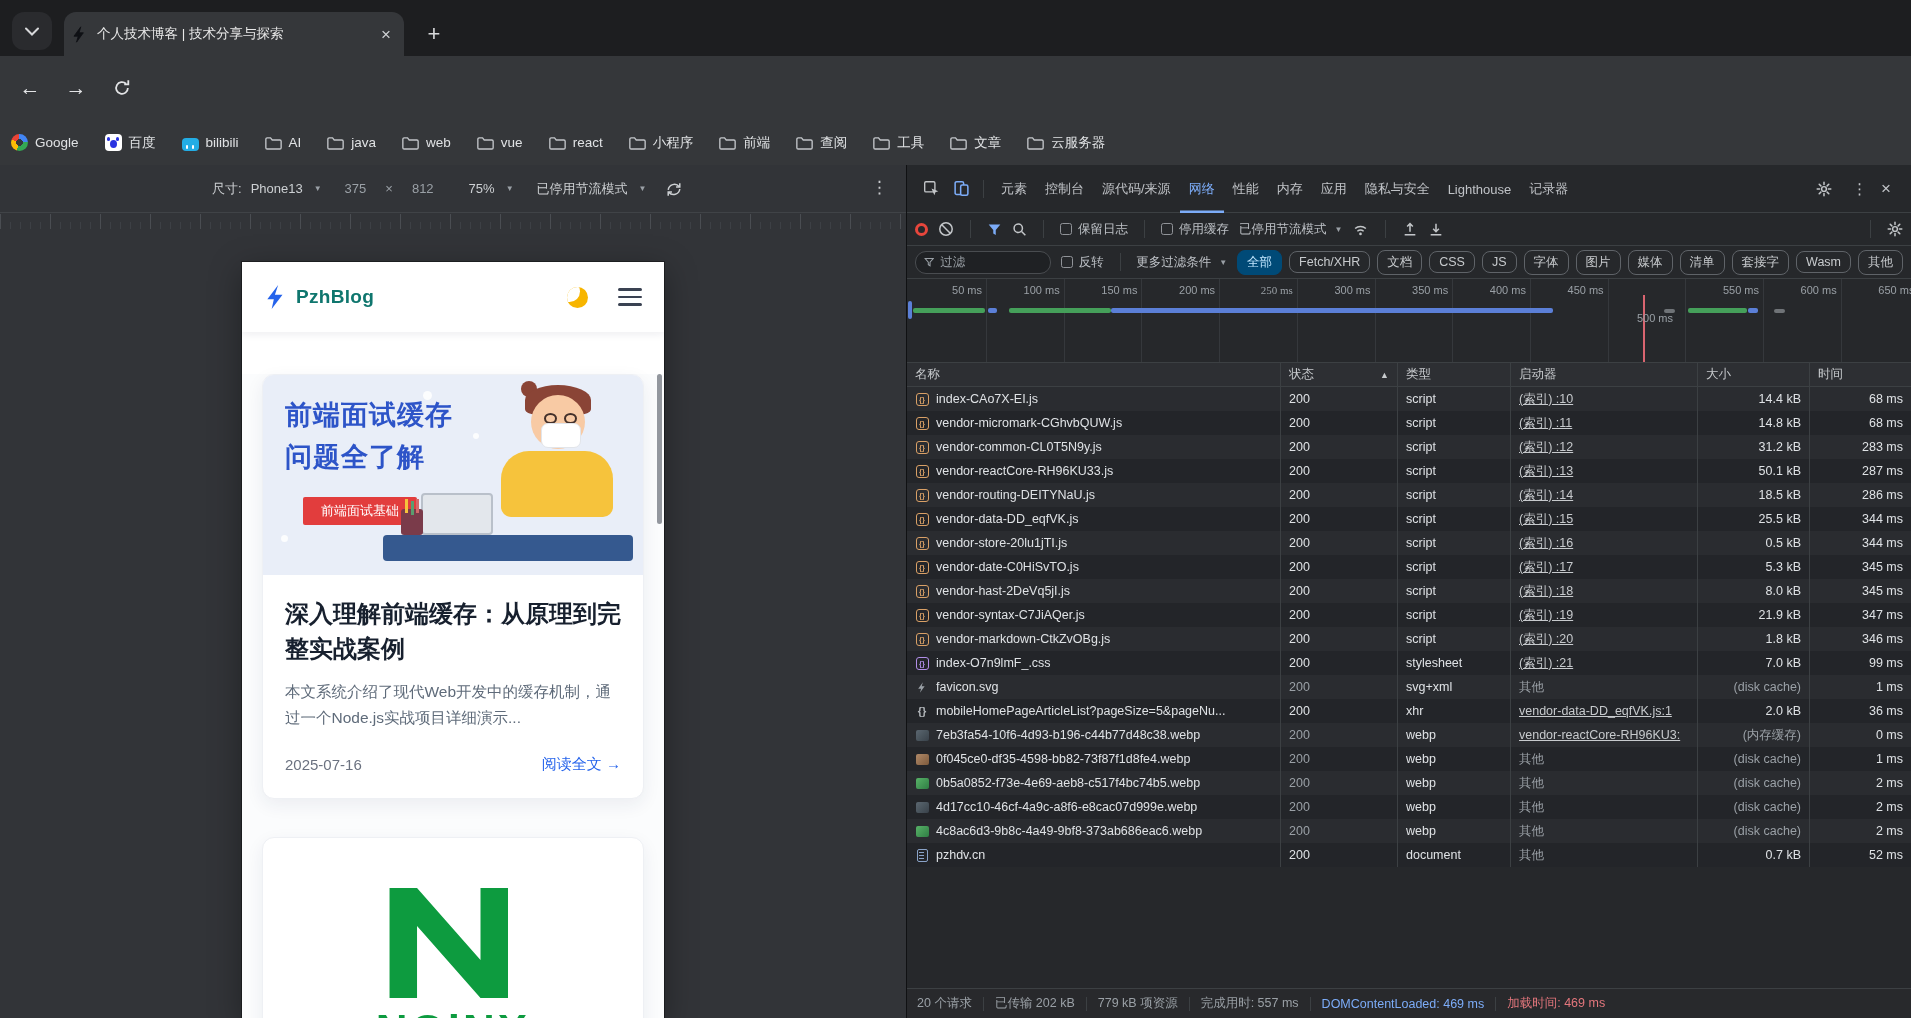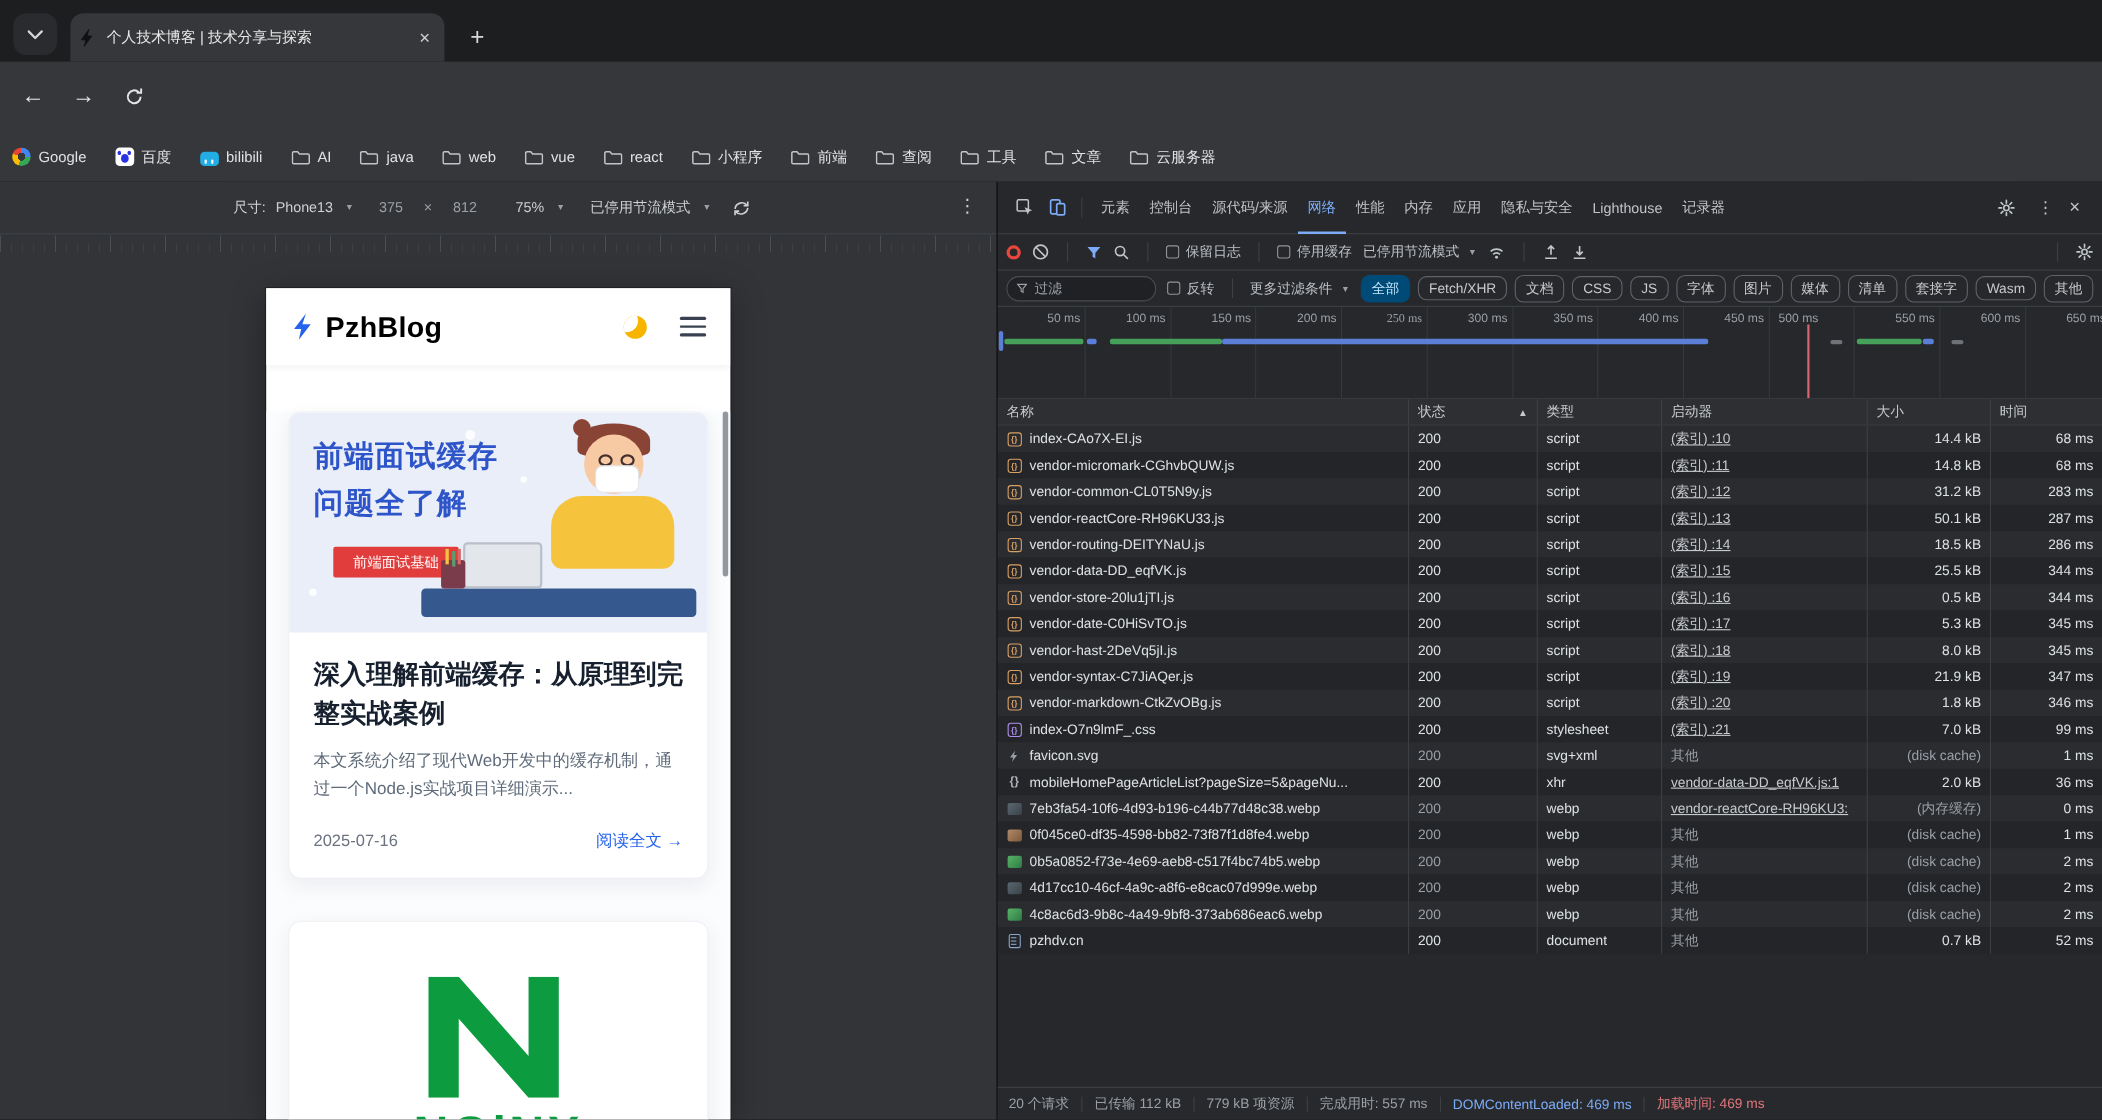--- a/index.html
+++ b/index.html
@@ -66,21 +66,21 @@
     background-size:100% 100%,100% 7px;background-repeat:repeat-x;background-position:bottom}
   #device-kebab{position:absolute;right:18px;top:12px;color:#c9cbce;font-size:17px}
 
   
   #phone{position:absolute;left:242px;top:97px;width:422px;height:756px;background:#fff;
     box-shadow:0 0 0 1px rgba(0,0,0,.35),0 8px 30px rgba(0,0,0,.35);overflow:hidden}
   #phone-scrollbar{position:absolute;right:2px;top:112px;width:5px;height:150px;background:#93979e;border-radius:3px}
   #m-header{position:relative;height:70px;background:#fff;display:flex;align-items:center;
     padding:0 22px;box-shadow:0 2px 8px rgba(20,30,60,.08);z-index:2}
   #m-logo{display:flex;align-items:center;gap:8px;flex:1}
-  #m-brand{font-size:26px;font-weight:700;color:#000000;letter-spacing:.3px}
+  #m-brand{font-size:19px;font-weight:700;color:#0f766e;letter-spacing:.3px}
   .moon{width:21px;height:21px;border-radius:50%;background:#f7b500;position:relative;overflow:hidden;margin-right:30px}
   .moon::after{content:"";position:absolute;left:-8px;top:-6px;width:21px;height:21px;border-radius:50%;background:#fff}
   .hamburger{width:24px;display:flex;flex-direction:column;gap:5px}
   .hamburger span{height:2.6px;background:#3a4252;border-radius:2px}
   #m-body{background:#fbfcfd;height:686px}
   .m-card{margin:12px 20px;background:#fff;border:1px solid #eef0f4;border-radius:12px;
     box-shadow:0 6px 18px rgba(25,40,80,.07);overflow:hidden}
   #card1{margin-top:42px}
   #banner{position:relative;height:200px;background:#e9eef8;overflow:hidden}
   .flake{position:absolute;background:#fff;border-radius:50%;opacity:.85}
@@ -579,21 +579,21 @@
           <span class="tl-lbl" style="left: 319.8px; font-family: Liberation Serif, serif;">250 ms</span>
           <span class="tl-line" style="left: 467.5px;"></span>
           <span class="tl-lbl" style="left: 397.5px;">300 ms</span>
           <span class="tl-line" style="left: 545.2px;"></span>
           <span class="tl-lbl" style="left: 475.2px; text-align: right;">350 ms</span>
           <span class="tl-line" style="left: 622.9px;"></span>
           <span class="tl-lbl" style="left: 552.9px;">400 ms</span>
           <span class="tl-line" style="left: 700.6px;"></span>
           <span class="tl-lbl" style="left: 630.6px;">450 ms</span>
           <span class="tl-line" style="left: 778.3px;"></span>
-          <span class="tl-lbl" style="left: 680px;">500 ms</span>
+          <span class="tl-lbl" style="left: 700px; margin-top: 28px;">500 ms</span>
           <span class="tl-line" style="left: 856px;"></span>
           <span class="tl-lbl" style="left: 786px;">550 ms</span>
           <span class="tl-line" style="left: 933.7px;"></span>
           <span class="tl-lbl" style="left: 863.7px;">600 ms</span>
           <span class="tl-lbl" style="left: 941.4px;">650 ms</span>
           <span class="tl-bar g" style="left: 6px; width: 72px;"></span>
           <span class="tl-bar b" style="left: 81px; width: 9px;"></span>
           <span class="tl-bar g" style="left: 102px; width: 102px;"></span>
           <span class="tl-bar b" style="left: 204px; width: 442px;"></span>
           <span class="tl-bar n" style="left: 757px; width: 11px;"></span>
@@ -924,21 +924,21 @@
               <span class="dim">其他</span>
             </div>
             <div class="cell r">0.7 kB</div>
             <div class="cell r">52 ms</div>
           </div>
         </div>
 
       <div id="status-bar">
         <span>20 个请求</span>
         <span class="sbsep"></span>
-        <span>已传输 112 kB</span>
+        <span>已传输 202 kB</span>
         <span class="sbsep"></span>
         <span>779 kB 项资源</span>
         <span class="sbsep"></span>
         <span>完成用时: 557 ms</span>
         <span class="sbsep"></span>
         <span class="c-blue">DOMContentLoaded: 469 ms</span>
         <span class="sbsep"></span>
         <span class="c-red">加载时间: 469 ms</span>
       </div>
     </div>

